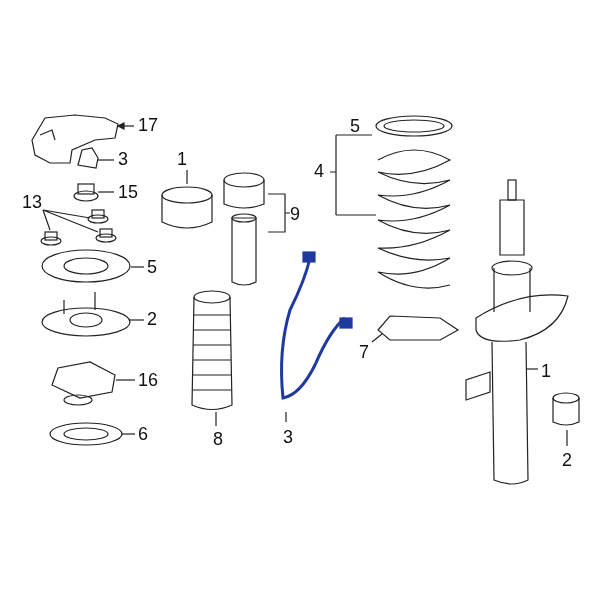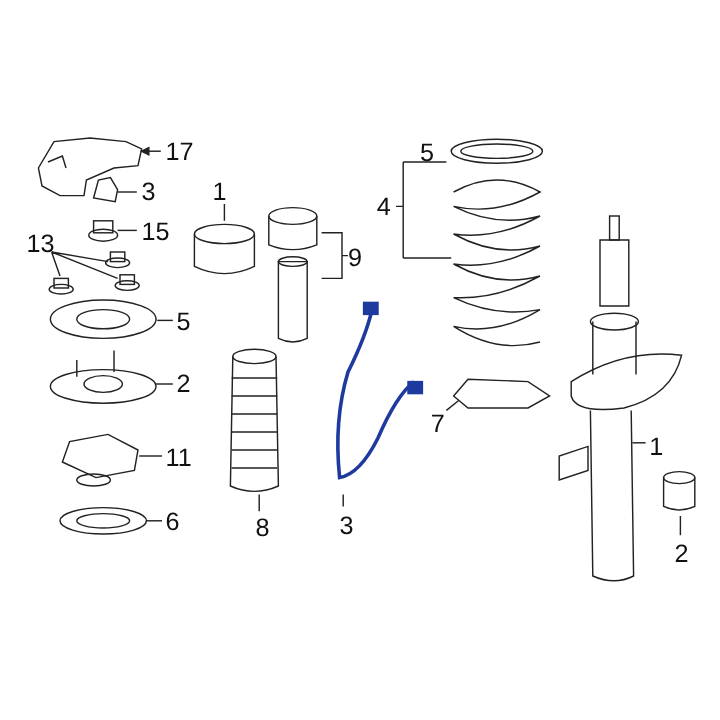--- a/index.html
+++ b/index.html
@@ -1,18 +1,18 @@
 <!DOCTYPE html>
 <html><head>
 <meta charset="utf-8">
 <style>
   html,body{margin:0;padding:0;background:#fff;}
   #canvas{position:relative;width:600px;height:600px;background:#fff;overflow:hidden;font-family:"Liberation Sans",sans-serif;}
   svg{position:absolute;left:0;top:0;}
-  .lbl{position:absolute;font-size:21px;color:#111;line-height:1;}
+  .lbl{position:absolute;font-size:18px;color:#111;line-height:1;}
 </style>
 </head>
 <body>
 
 <div id="canvas">
 <svg width="600" height="600" viewBox="0 0 600 600" fill="none" stroke="#222" stroke-width="1.2">
 
   <path d="M32,140 L45,118 L75,115 L105,118 L118,124 L115,138 L95,140 L72,150 L70,163 L50,163 L35,155 Z"></path>
   <path d="M40,135 L52,130 L55,140"></path>
   <line x1="118" y1="126" x2="134" y2="126"></line>
@@ -95,20 +95,20 @@
 <div class="lbl" style="left:541px;top:362px">1</div>
 <div class="lbl" style="left:562px;top:451px">2</div>
 <div class="lbl" style="left:283px;top:428px">3</div>
 <div class="lbl" style="left:314px;top:162px">4</div>
 <div class="lbl" style="left:350px;top:117px">5</div>
 <div class="lbl" style="left:138px;top:425px">6</div>
 <div class="lbl" style="left:359px;top:343px">7</div>
 <div class="lbl" style="left:213px;top:430px">8</div>
 <div class="lbl" style="left:290px;top:205px">9</div>
 <div class="lbl" style="left:177px;top:150px">1</div>
-<div class="lbl" style="left:138px;top:371px">11</div>
+<div class="lbl" style="left:138px;top:371px">16</div>
 <div class="lbl" style="left:147px;top:310px">2</div>
 <div class="lbl" style="left:147px;top:258px">5</div>
 <div class="lbl" style="left:22px;top:193px">13</div>
 <div class="lbl" style="left:118px;top:183px">15</div>
 <div class="lbl" style="left:118px;top:150px">3</div>
 <div class="lbl" style="left:138px;top:116px">17</div>
 </div>
 
 </body></html>

